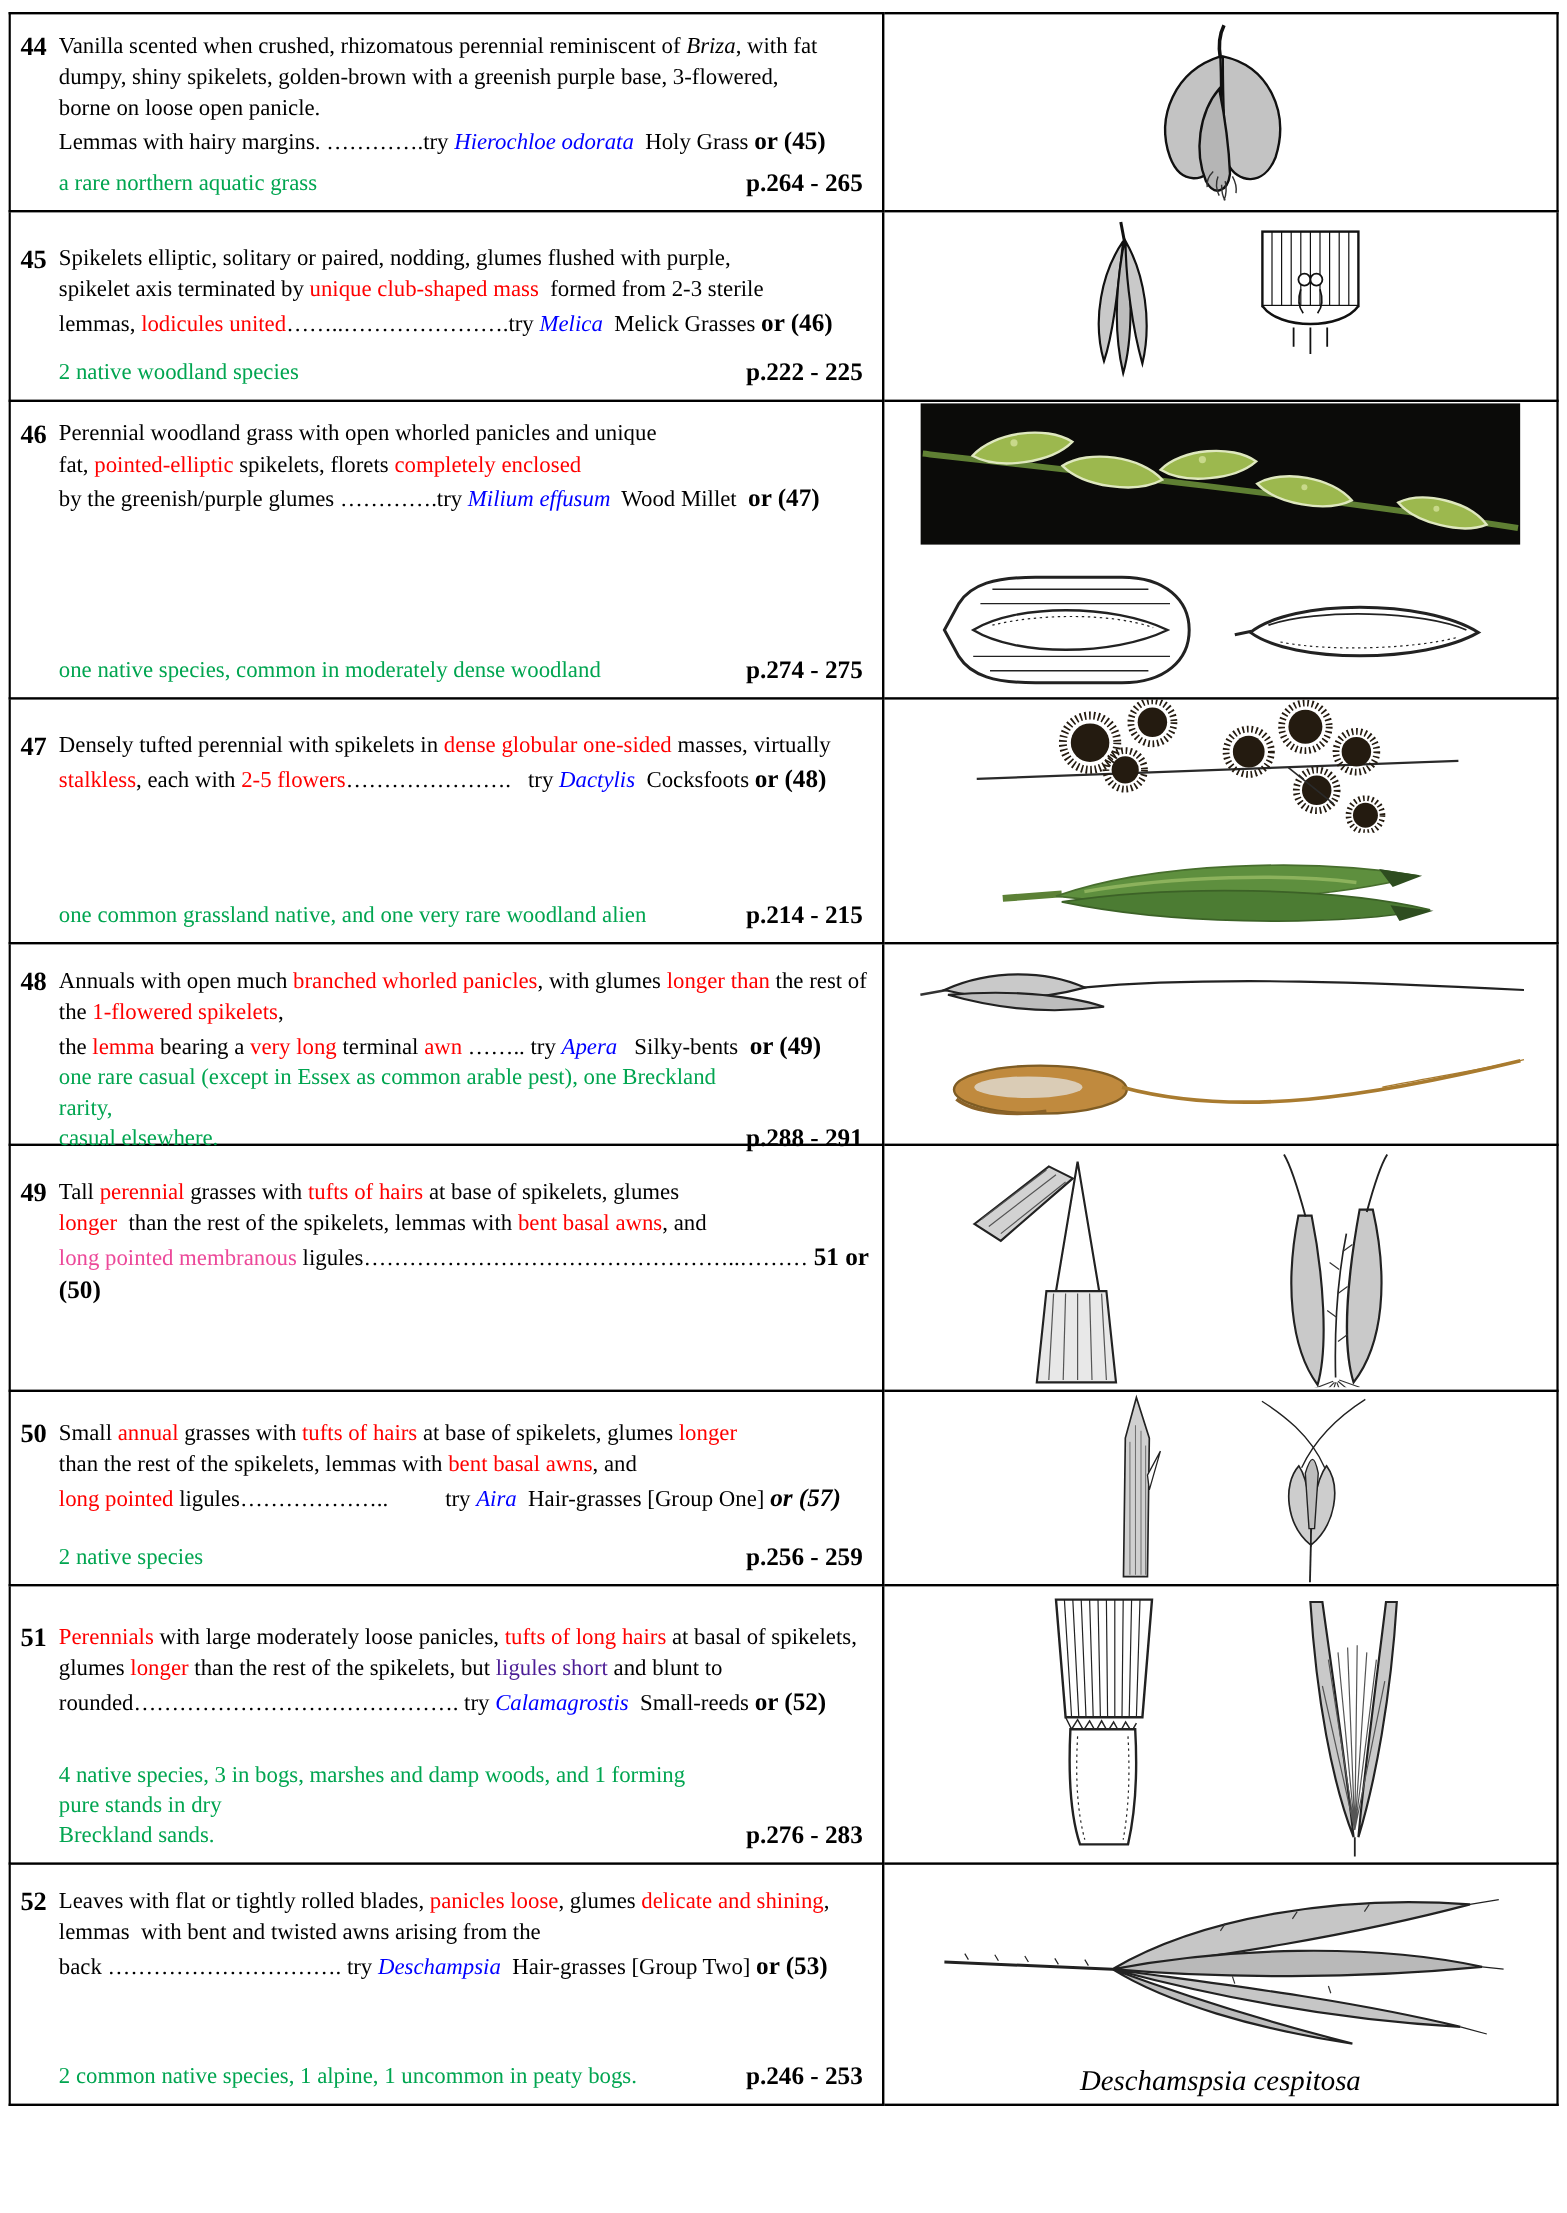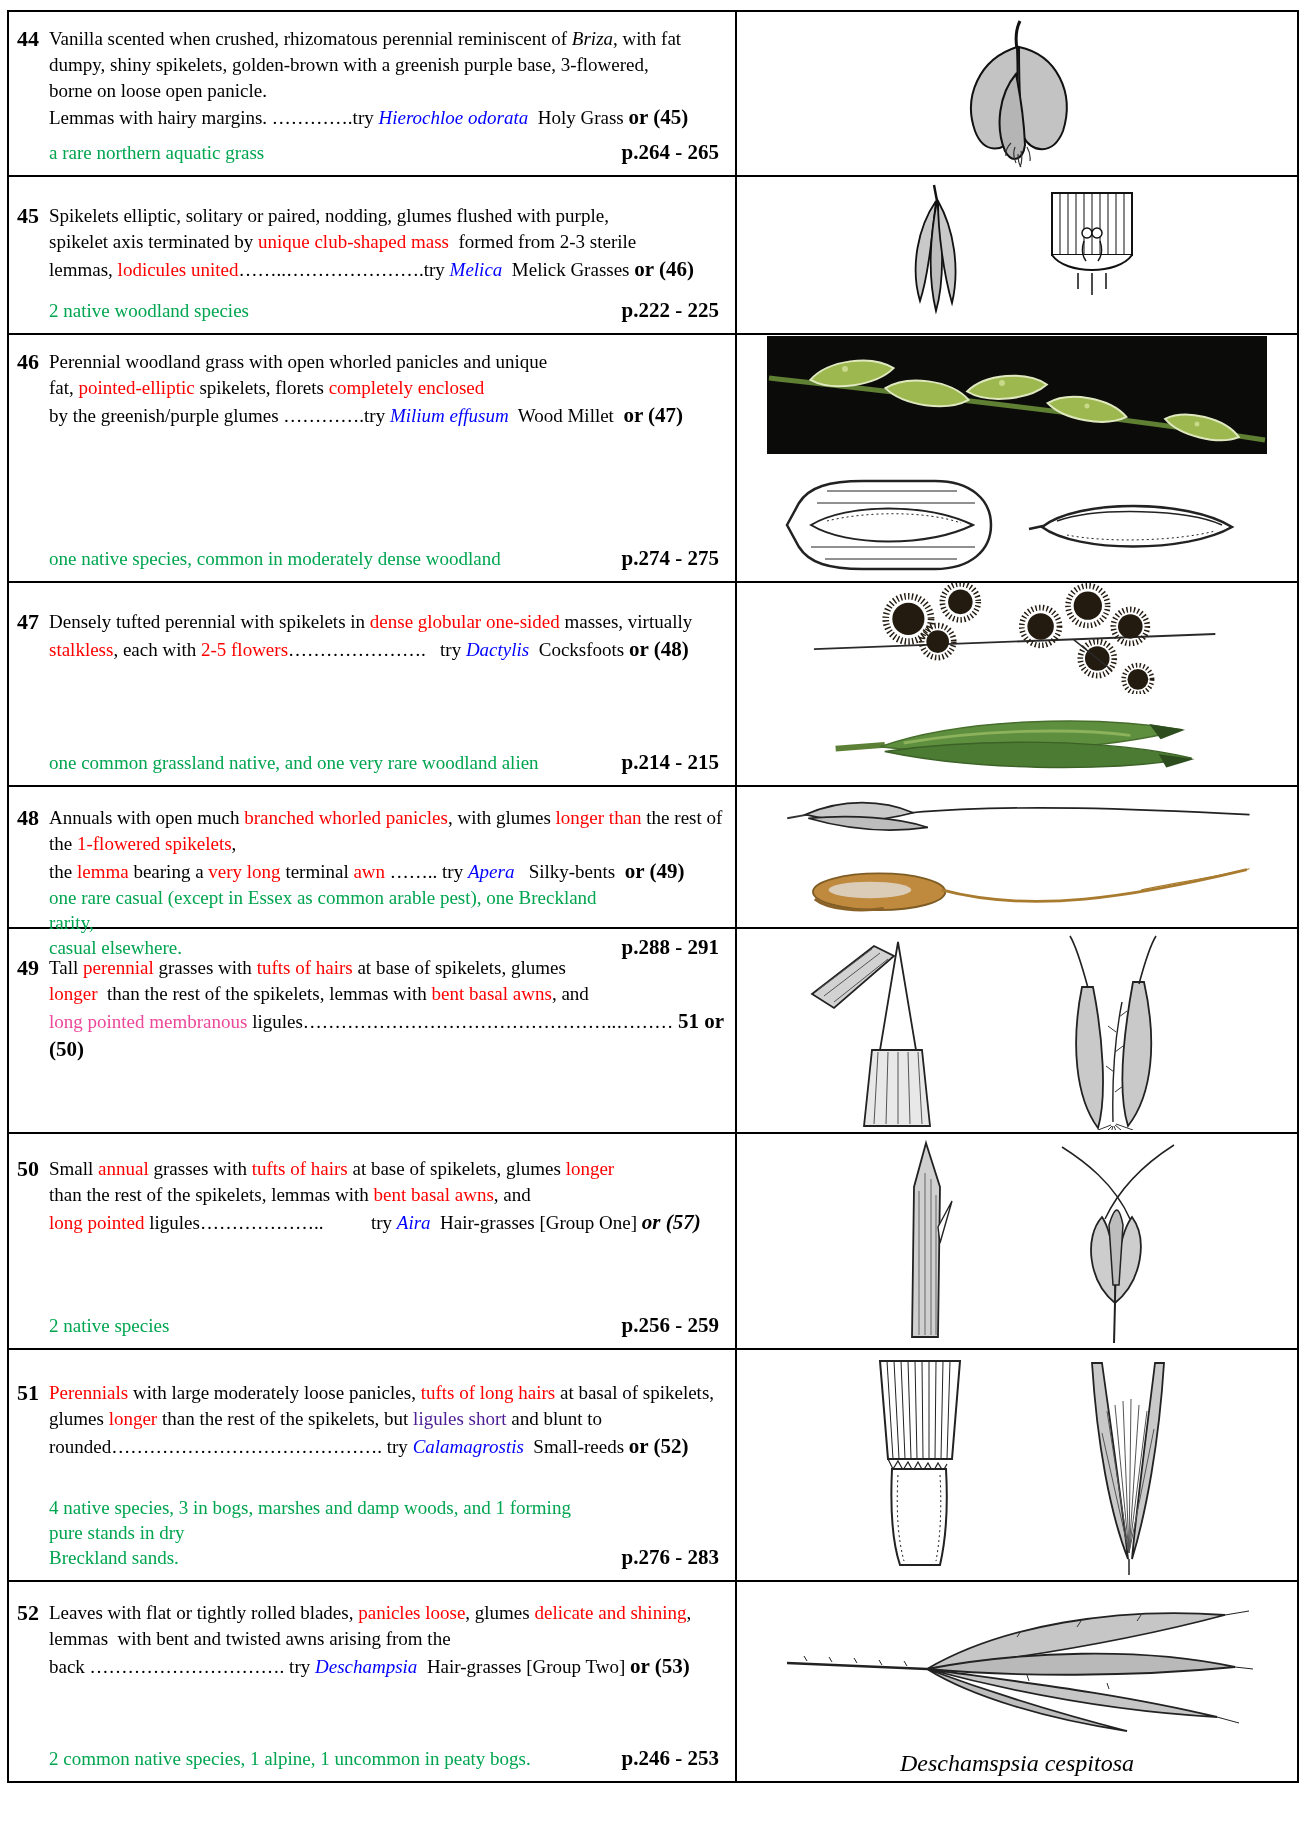--- a/index.html
+++ b/index.html
@@ -19,23 +19,23 @@
   .bottom{margin-top:auto;display:flex;justify-content:space-between;align-items:flex-end;padding:0 16px 10px 40px;}
   .note{color:var(--green);font-size:19px;line-height:1.32;}
   .pages{font-weight:bold;font-size:21px;white-space:nowrap;padding-left:14px;}
   .artwrap{display:flex;flex-direction:column;align-items:center;justify-content:center;gap:15px;box-sizing:border-box;}
   .caption{font-style:italic;font-size:24px;margin-top:0;}
   
   .r44 .cell,.r44 .artwrap{height:163px}
   .r45 .cell,.r45 .artwrap{height:156px}
   .r46 .cell,.r46 .artwrap{height:246px}
   .r47 .cell,.r47 .artwrap{height:202px}
-  .r48 .cell,.r48 .artwrap{height:140px}
+  .r48 .cell,.r48 .artwrap{height:166px}
   .r49 .cell,.r49 .artwrap{height:203px}
-  .r50 .cell,.r50 .artwrap{height:214px}
+  .r50 .cell,.r50 .artwrap{height:160px}
   .r51 .cell,.r51 .artwrap{height:230px}
   .r52 .cell,.r52 .artwrap{height:199px}
   .r44 .entry{padding-top:14px}
   .r45 .entry{padding-top:26px}
   .r46 .entry{padding-top:14px}
   .r47 .entry{padding-top:26px}
   .r48 .entry{padding-top:18px}
   .r49 .entry{padding-top:26px}
   .r50 .entry{padding-top:22px}
   .r51 .entry{padding-top:30px}

